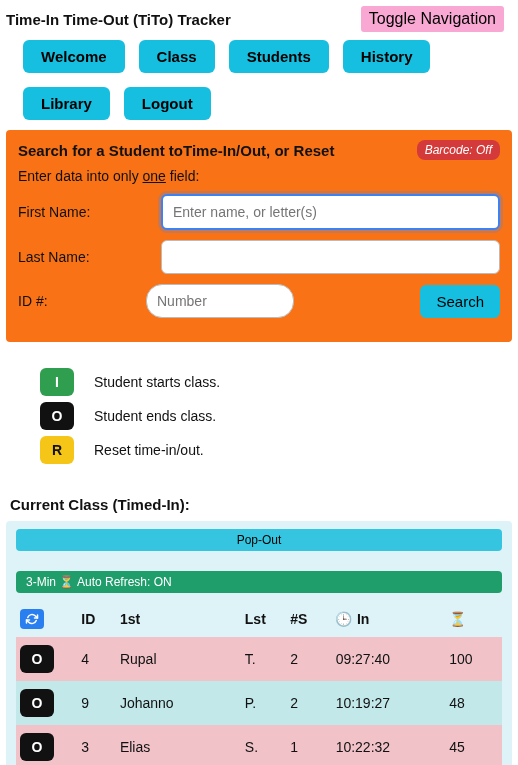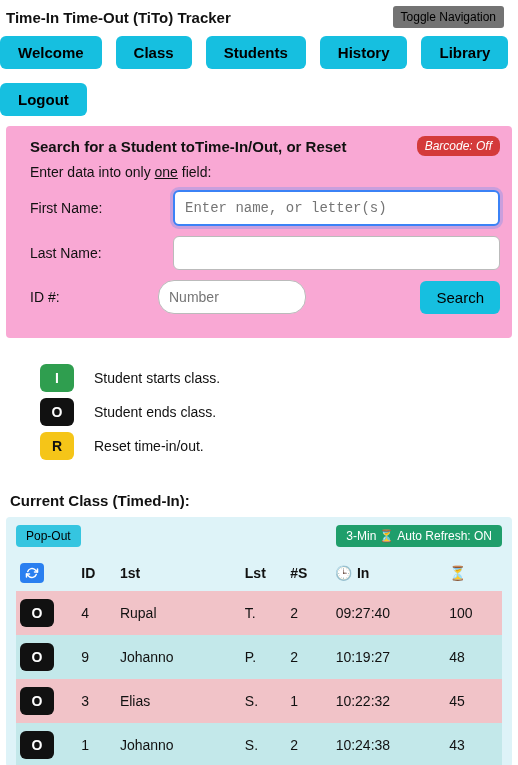--- a/index.html
+++ b/index.html
@@ -14,48 +14,48 @@
     display: flex;
     justify-content: space-between;
     align-items: center;
     padding: 6px 14px 0 6px;
   }
   .app-title {
     font-weight: 700;
     font-size: 15px;
   }
   .toggle-nav {
-    background: #737373;
+    background: #f9a8d4;
     border: none;
     border-radius: 3px;
-    font-size: 12px;
+    font-size: 16px;
     padding: 4px 8px;
     cursor: pointer;
   }
   .nav {
     display: flex;
     flex-wrap: wrap;
     gap: 14px;
-    padding: 8px 6px 10px 0;
+    padding: 8px 6px 10px 23px;
   }
   .nav-btn {
     background: #16bfe0;
     border: none;
     border-radius: 6px;
     font-weight: 700;
     font-size: 15px;
     padding: 8px 18px;
     cursor: pointer;
     color: #000;
   }
   .panel {
-    background: #f9a8d4;
+    background: #f97316;
     margin: 0 6px 12px 6px;
     border-radius: 4px;
-    padding: 10px 12px 14px 24px;
+    padding: 10px 12px 14px 12px;
   }
   .panel-head {
     display: flex;
     justify-content: space-between;
     align-items: center;
     margin-bottom: 8px;
   }
   .panel-title {
     font-weight: 700;
     font-size: 15px;
@@ -78,21 +78,20 @@
     gap: 23px;
   }
   .form-label { width: 120px; font-size: 14px; }
   .text-input {
     flex: 1;
     border: 1px solid #bbb;
     border-radius: 6px;
     padding: 8px 10px;
     font-size: 14px;
     background: #fff;
-    font-family: Liberation Mono, monospace;
   }
   .text-input.focused {
     border: 2px solid #3b82f6;
     box-shadow: 0 0 0 3px rgba(59,130,246,0.25);
   }
   .id-input {
     width: 148px;
     flex: none;
     border: 1px solid #bbb;
     border-radius: 16px;
@@ -137,22 +136,23 @@
   }
   .table-wrap {
     background: #def3f8;
     margin: 0 6px;
     border-radius: 4px;
     padding: 8px 10px 0 10px;
   }
   .table-controls {
     display: flex;
     justify-content: space-between;
-    gap: 8px;
+    gap: 20px;
     margin-bottom: 8px;
+    flex-direction: column;
   }
   .popout-btn {
     background: #35c5e0;
     border: none;
     border-radius: 4px;
     font-size: 12px;
     padding: 4px 10px;
     cursor: pointer;
   }
   .refresh-badge {

